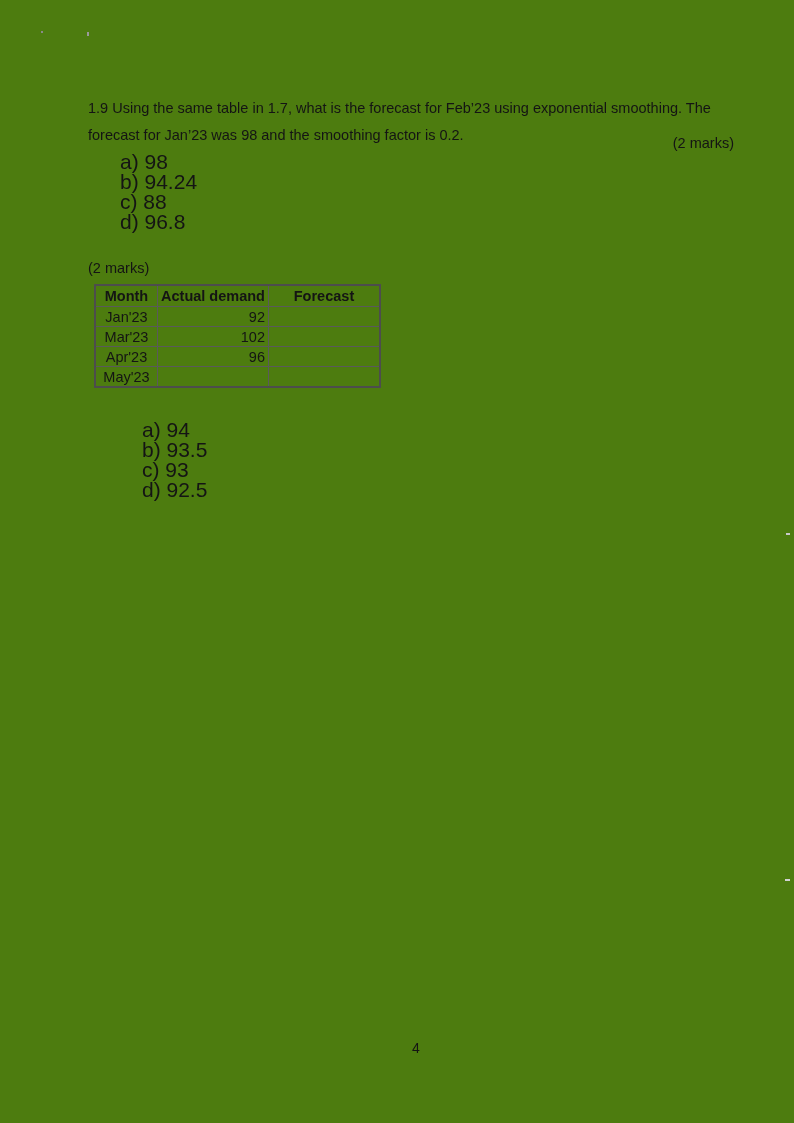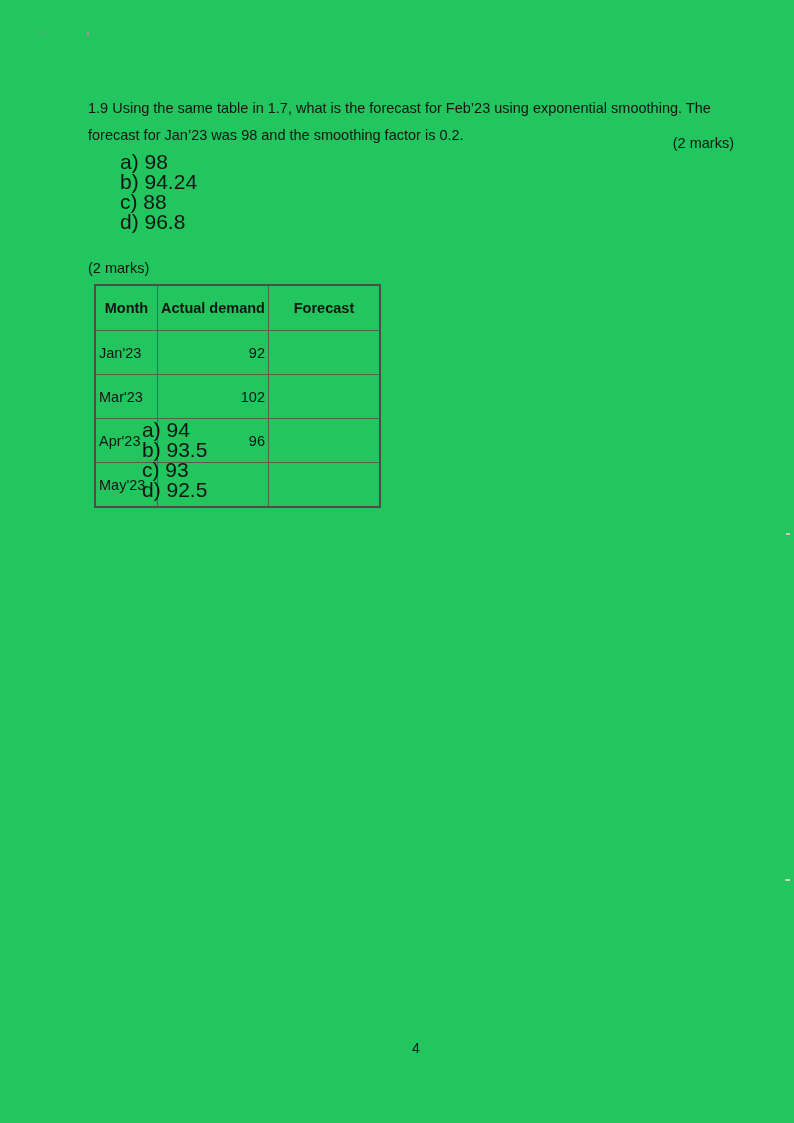--- a/index.html
+++ b/index.html
@@ -4,21 +4,21 @@
 <style>
   html, body {
     margin: 0;
     padding: 0;
     background: #ffffff;
   }
   .page {
     position: relative;
     width: 794px;
     height: 1123px;
-    background: #22c55e;
+    background: #4d7c0f;
     font-family: "Liberation Sans", sans-serif;
     color: #141414;
     overflow: hidden;
   }
   
   .speck { position: absolute; }
   .speck1 { left: 41px; top: 31px; width: 2px; height: 2px; background: #8a8a8a; }
   .speck2 { left: 87px; top: 32px; width: 2px; height: 4px; background: #9a9a9a; }
   .speck3 { left: 786px; top: 533px; width: 4px; height: 2px; background: #c9c9c9; }
   .speck4 { left: 785px; top: 879px; width: 5px; height: 2px; background: #d2d2d2; }
@@ -54,31 +54,31 @@
     top: 284px;
     border-collapse: collapse;
     border: 2px solid #4d4d4d;
     font-family: "Liberation Sans", sans-serif;
     color: #141414;
   }
   table.demand th, table.demand td {
     border: 1px solid #5a5a5a;
     font-size: 14.5px;
     height: 19px;
-    padding: 12px 3px;
+    padding: 0 3px;
   }
   table.demand th {
     font-weight: bold;
     text-align: center;
     height: 20px;
   }
   th.c-month  { width: 55px; }
   th.c-demand { width: 104px; }
   th.c-forecast { width: 104px; }
-  td.c-month  { text-align: left; }
+  td.c-month  { text-align: center; }
   td.c-demand { text-align: right; }
   td.c-forecast {}
 
   .page-number {
     position: absolute;
     left: 412px;
     top: 1040px;
     font-size: 14px;
   }
 </style>

